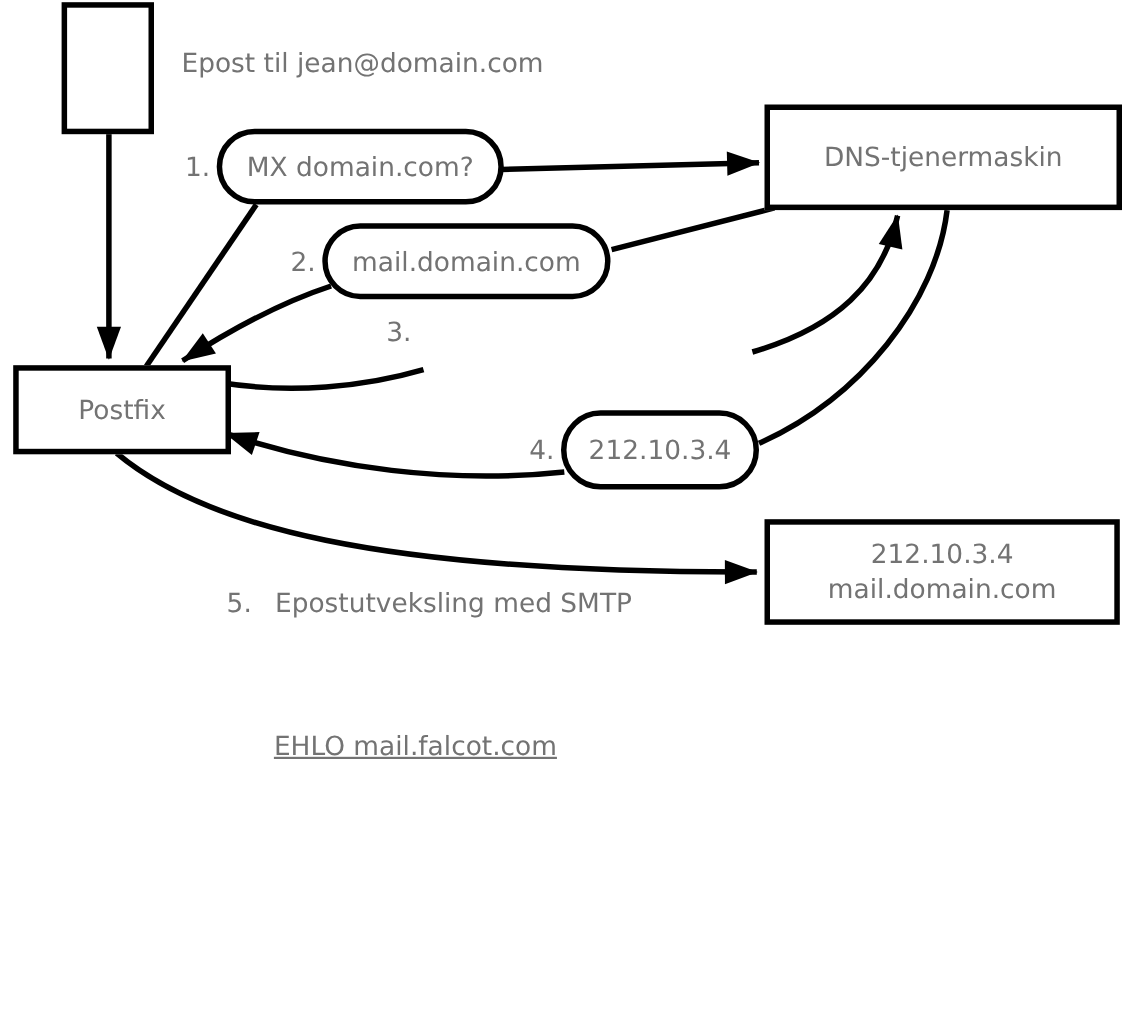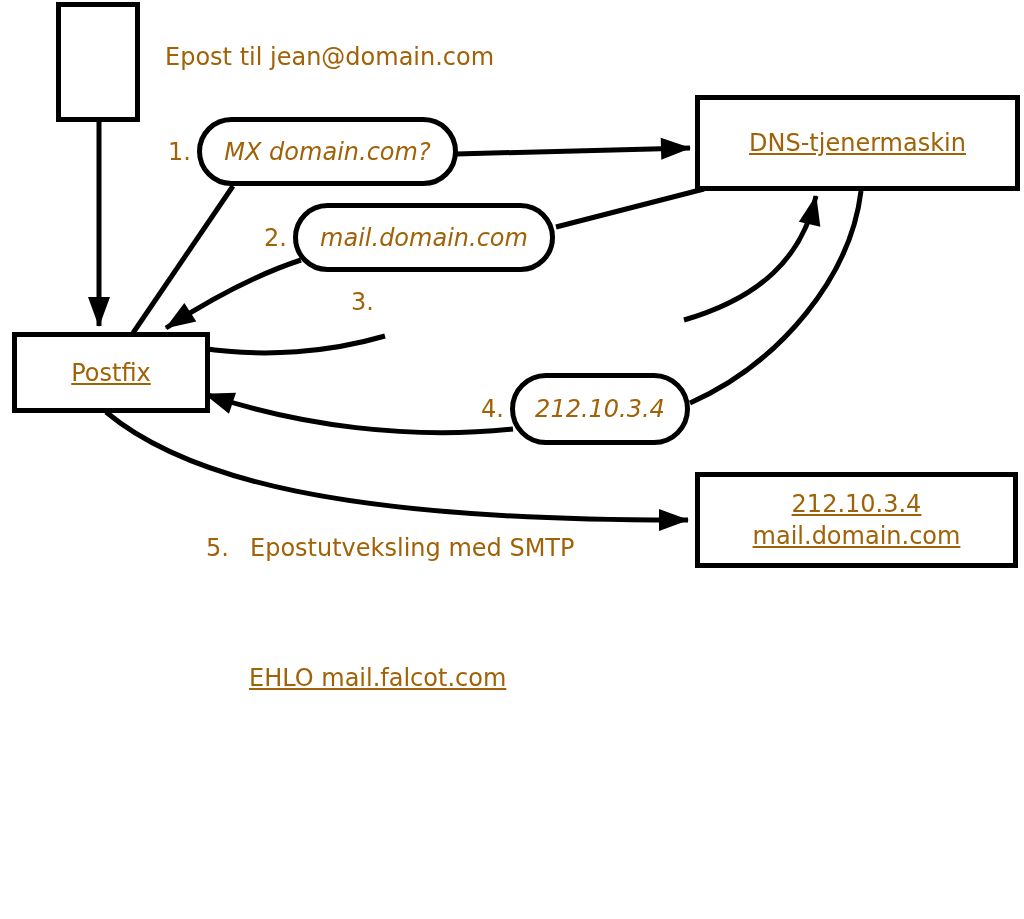--- a/index.html
+++ b/index.html
@@ -5,21 +5,21 @@
   html, body {
     margin: 0;
     padding: 0;
     background: #ffffff;
   }
   .canvas {
     position: relative;
     width: 1024px;
     height: 919px;
     background: #ffffff;
-    color: #a16207;
+    color: #737373;
     font-family: "DejaVu Sans", "Liberation Sans", sans-serif;
     overflow: hidden;
   }
   .wires {
     position: absolute;
     left: 0;
     top: 0;
     width: 1024px;
     height: 919px;
   }
@@ -33,21 +33,20 @@
     box-sizing: border-box;
     border: 5px solid #000000;
     background: #ffffff;
   }
   .node {
     display: flex;
     align-items: center;
     justify-content: center;
     font-size: 24px;
     text-align: center;
-    text-decoration: underline;
   }
   .node .twoline {
     line-height: 32px;
   }
   .step {
     position: absolute;
     display: flex;
     align-items: center;
   }
   .step .num {
@@ -60,21 +59,20 @@
   .pill {
     box-sizing: border-box;
     border: 5px solid #000000;
     border-radius: 40px;
     background: #ffffff;
     display: flex;
     align-items: center;
     justify-content: center;
     font-size: 24px;
     white-space: nowrap;
-    font-style: italic;
   }
   .freelabel {
     position: absolute;
     font-size: 24px;
     line-height: 1.15;
     white-space: nowrap;
   }
   .step5 {
     position: absolute;
     display: flex;

